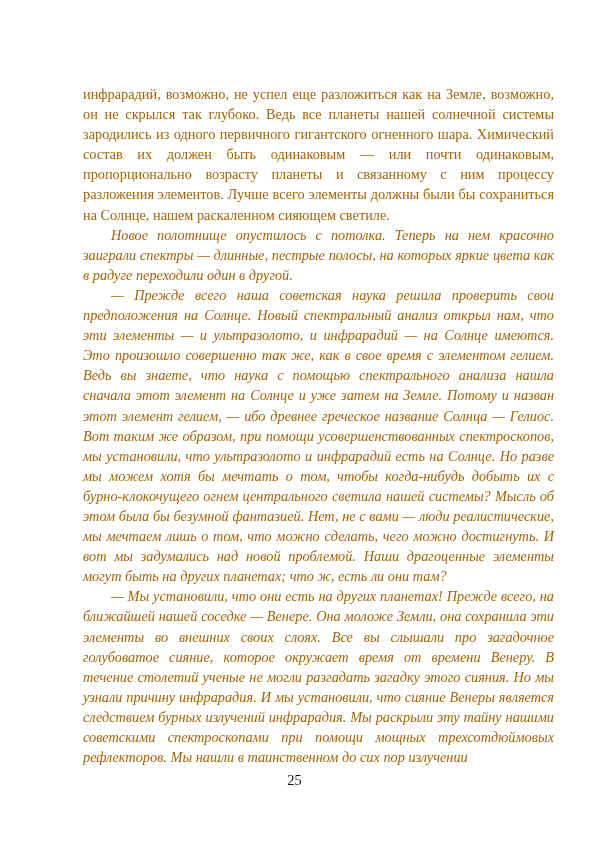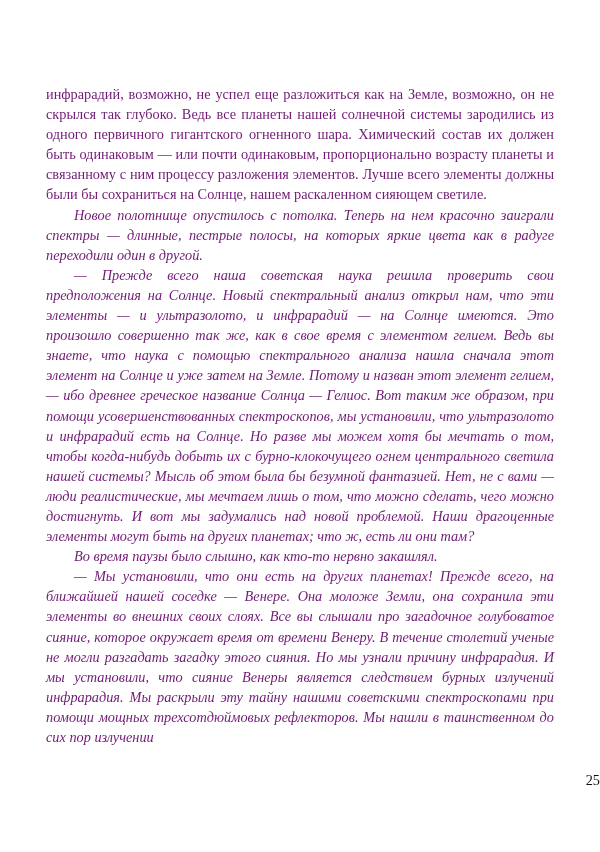--- a/index.html
+++ b/index.html
@@ -20,45 +20,45 @@
     height: 852px;
     box-sizing: border-box;
     padding: 84px 46px 0 46px;
   }
   .body-text {
     font-size: 14.3px;
     line-height: 20.1px;
     text-align: justify;
     text-justify: inter-word;
     hyphens: manual;
-    color: #701a75;
+    color: #a16207;
+    margin-left: 37px;
   }
   .body-text p {
     margin: 0;
     text-indent: 0;
   }
   .body-text p.indent {
     text-indent: 28px;
     font-style: italic;
   }
   .page-number {
     position: absolute;
     left: 0;
-    right: 0;
+    right: 11px;
     top: 772px;
-    text-align: right;
+    text-align: center;
     font-size: 14.3px;
     color: #111111;
   }
 </style>
 </head>
 <body>
 
 <div class="page">
   <div class="body-text">
     <p>инфрарадий, возможно, не успел еще разложиться как на Земле, возможно, он не скрылся так глубоко. Ведь все планеты нашей солнечной системы зародились из одного первичного гигантского огненного шара. Химический состав их должен быть одинаковым — или почти одинаковым, пропорционально возрасту планеты и связанному с ним процессу разложения элементов. Лучше всего элементы должны были бы сохраниться на Солнце, нашем раскаленном сияющем светиле.</p>
     <p class="indent">Новое полотнище опустилось с потолка. Теперь на нем красочно заиграли спектры — длинные, пестрые полосы, на которых яркие цвета как в радуге переходили один в другой.</p>
     <p class="indent">— Прежде всего наша советская наука решила проверить свои предположения на Солнце. Новый спектральный анализ открыл нам, что эти элементы — и ультразолото, и инфрарадий — на Солнце имеются. Это произошло совершенно так же, как в свое время с элементом гелием. Ведь вы знаете, что наука с помощью спектрального анализа нашла сначала этот элемент на Солнце и уже затем на Земле. Потому и назван этот элемент гелием, — ибо древнее греческое название Солнца — Гелиос. Вот таким же образом, при помощи усовершенствованных спектроскопов, мы установили, что ультразолото и инфрарадий есть на Солнце. Но разве мы можем хотя бы мечтать о том, чтобы когда-нибудь добыть их с бурно-клокочущего огнем центрального светила нашей системы? Мысль об этом была бы безумной фантазией. Нет, не с вами — люди реалистические, мы мечтаем лишь о том, что можно сделать, чего можно достигнуть. И вот мы задумались над новой проблемой. Наши драгоценные элементы могут быть на других планетах; что ж, есть ли они там?</p>
-    <p class="indent">Во время паузы было слышно, как кто-то нервно закашлял.</p>
     <p class="indent">— Мы установили, что они есть на других планетах! Прежде всего, на ближайшей нашей соседке — Венере. Она моложе Земли, она сохранила эти элементы во внешних своих слоях. Все вы слышали про загадочное голубоватое сияние, которое окружает время от времени Венеру. В течение столетий ученые не могли разгадать загадку этого сияния. Но мы узнали причину инфрарадия. И мы установили, что сияние Венеры является следствием бурных излучений инфрарадия. Мы раскрыли эту тайну нашими советскими спектроскопами при помощи мощных трехсотдюймовых рефлекторов. Мы нашли в таинственном до сих пор излучении</p>
   </div>
   <div class="page-number">25</div>
 </div>
 
 </body></html>

